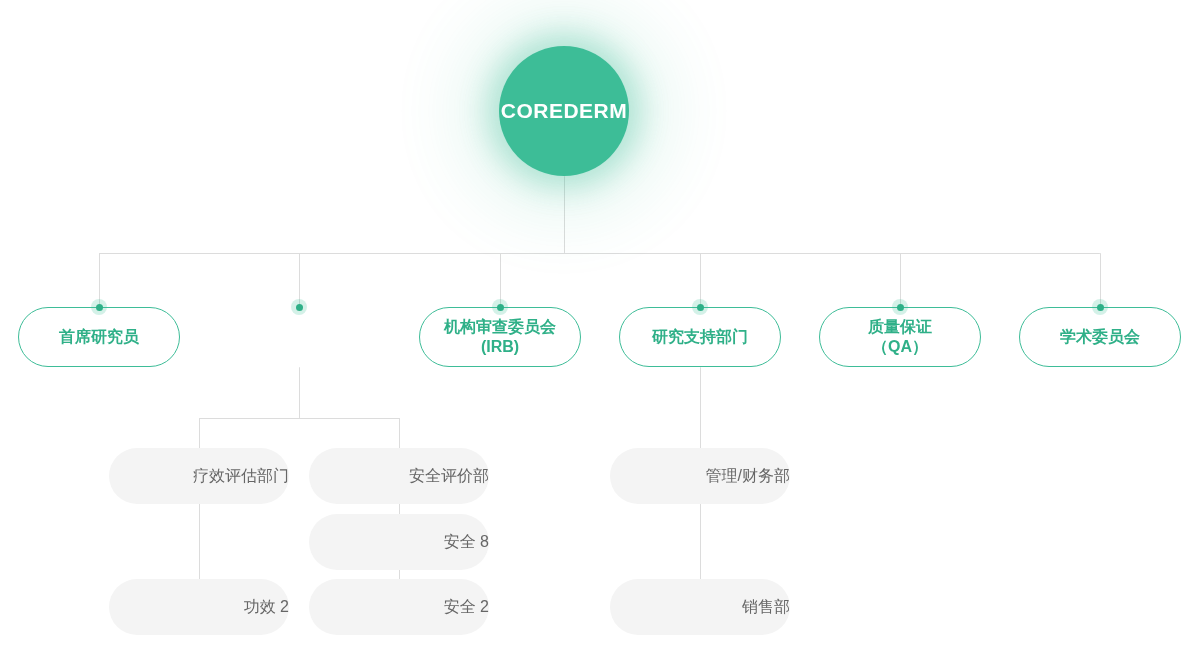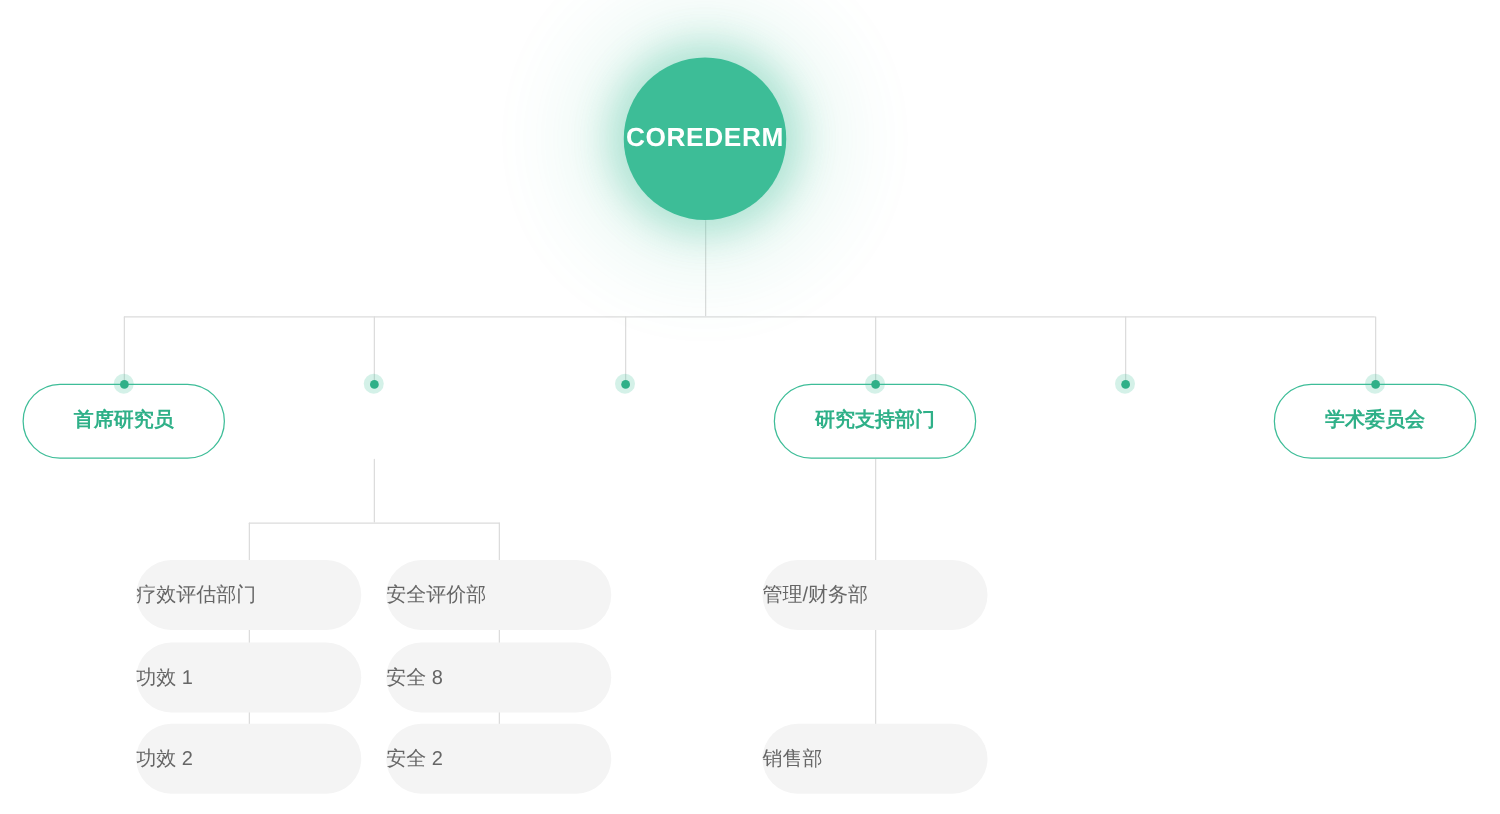--- a/index.html
+++ b/index.html
@@ -79,21 +79,21 @@
     border-radius: 50%;
     background: #2fb088;
   }
 
   
   .pill-gray {
     position: absolute;
     width: 180px; height: 56px;
     background: #f4f4f4;
     border-radius: 28px;
-    display: flex; align-items: center; justify-content: flex-start;
+    display: flex; align-items: center; justify-content: flex-end;
     z-index: 2;
   }
   .pill-gray span {
     color: #666666;
     font-size: 16px;
     font-weight: 500;
     white-space: nowrap;
   }
 </style>
 </head>
@@ -116,22 +116,30 @@
   <div class="line vline" style="left:399px; top:418px; height:175px;"></div>
   <div class="line vline" style="left:700px; top:367px; height:226px;"></div>
 
   <div class="root-circle">
     <span class="root-label">COREDERM</span>
   </div>
 
   <div class="pill-green" style="left:18px;">
     <span>首席研究员</span>
   </div>
+  <div class="pill-green" style="left:419px;">
+    <span>机构审查委员会</span>
+    <span>(IRB)</span>
+  </div>
   <div class="pill-green" style="left:619px;">
     <span>研究支持部门</span>
+  </div>
+  <div class="pill-green" style="left:819px;">
+    <span>质量保证</span>
+    <span>（QA）</span>
   </div>
   <div class="pill-green" style="left:1019px;">
     <span>学术委员会</span>
   </div>
 
   <div class="dot-halo" style="left:91px;">
       <div class="dot-core"></div>
     </div>
   <div class="dot-halo" style="left:291px;">
       <div class="dot-core"></div>
@@ -145,23 +153,20 @@
   <div class="dot-halo" style="left:892px;">
       <div class="dot-core"></div>
     </div>
   <div class="dot-halo" style="left:1092px;">
       <div class="dot-core"></div>
     </div>
 
   <div class="pill-gray" style="left:109px; top:448px;">
     <span>疗效评估部门</span>
   </div>
-  <div class="pill-gray" style="left:109px; top:514px;">
-    <span>功效 1</span>
-  </div>
   <div class="pill-gray" style="left:109px; top:579px;">
     <span>功效 2</span>
   </div>
 
   <div class="pill-gray" style="left:309px; top:448px;">
     <span>安全评价部</span>
   </div>
   <div class="pill-gray" style="left:309px; top:514px;">
     <span>安全 8</span>
   </div>

